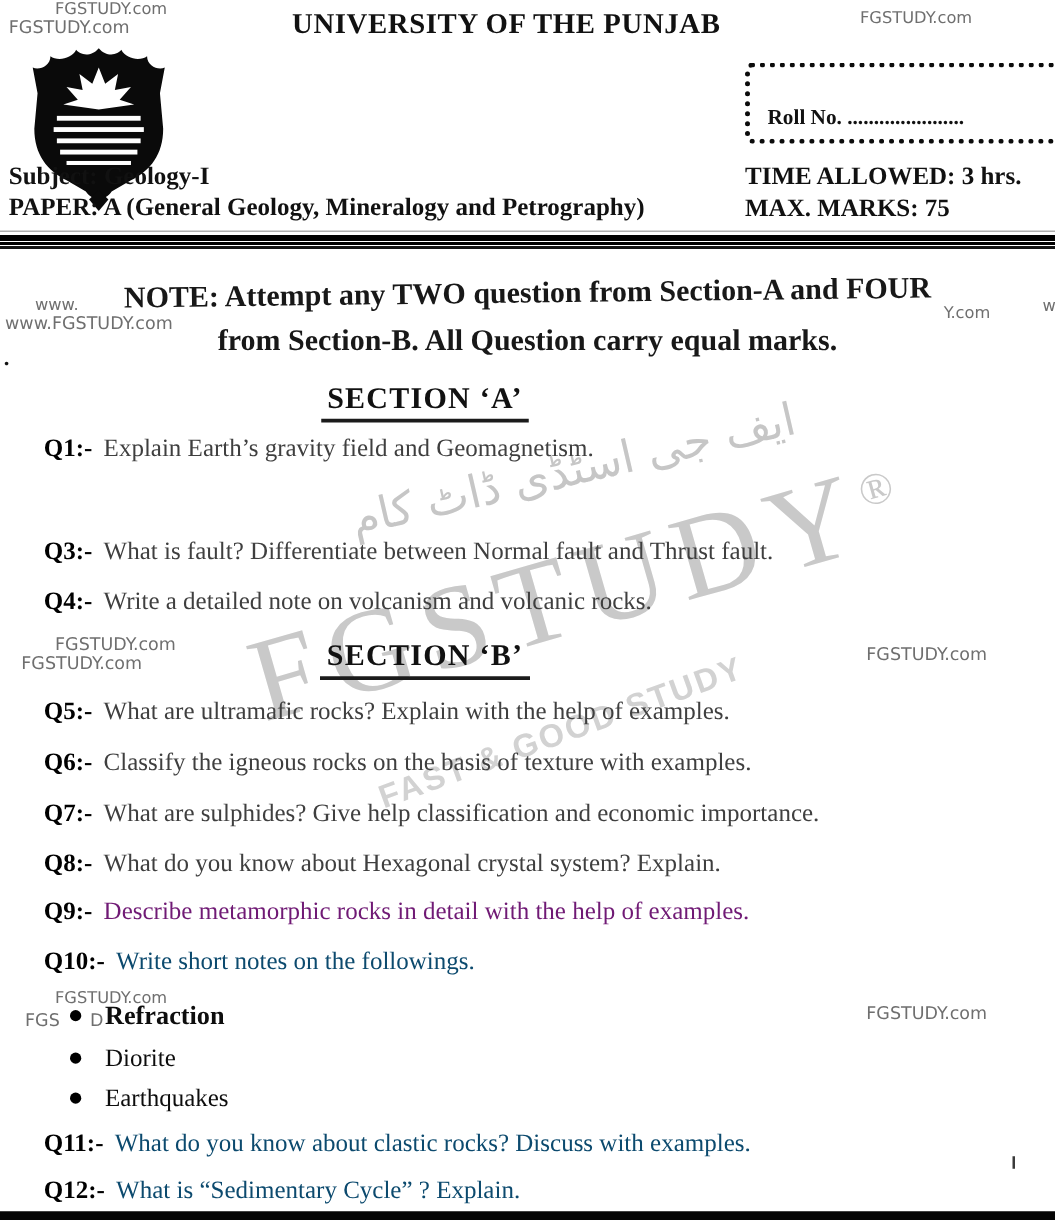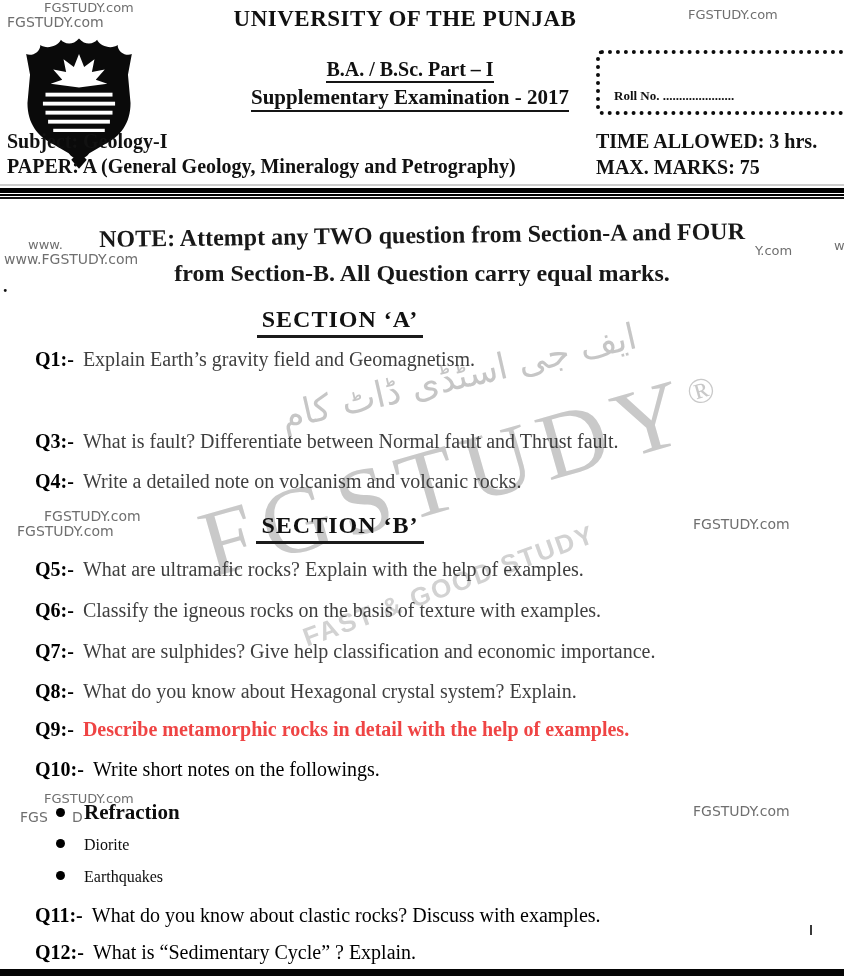--- a/index.html
+++ b/index.html
@@ -23,40 +23,40 @@
   .title{position:absolute;left:170px;top:6px;width:470px;text-align:center;
          font-size:23px;font-weight:bold;letter-spacing:0.5px;z-index:2;}
   .logo{position:absolute;left:14px;top:36px;z-index:2;}
   .center-line{position:absolute;left:200px;width:420px;text-align:center;z-index:2;}
   .u2{border-bottom:2px solid #151515;padding-bottom:1px;}
   .program{top:58px;font-size:20px;font-weight:bold;}
   .exam{top:85px;font-size:21px;font-weight:bold;}
   .rollbox{position:absolute;left:596px;top:50px;width:232px;height:50px;
            border:4px dotted #0c0c0c;border-radius:6px;z-index:2;
            display:flex;align-items:flex-end;padding:0 0 7px 14px;box-sizing:content-box;}
-  .rollbox span{font-size:13px;font-weight:bold;}
+  .rollbox span{font-size:17px;font-weight:bold;}
   .hmeta{position:absolute;font-size:20px;font-weight:bold;z-index:2;white-space:nowrap;}
   .divider{position:absolute;left:0;top:184px;width:844px;height:16px;z-index:2;
      background:linear-gradient(to bottom,
        #ffffff 0px,#9a9a9a 1px,#ffffff 2px,#ffffff 4px,
        #000000 4px,#000000 9px,#ffffff 9px,#ffffff 10px,
        #000000 10px,#000000 12px,#ffffff 12px,#ffffff 13px,
        #141414 13px,#141414 15px,#ffffff 15px);}
   
   .note-line{position:absolute;left:0;width:844px;text-align:center;
              font-size:24px;font-weight:bold;color:#181818;z-index:2;white-space:nowrap;}
   .sec-title{position:absolute;left:0;width:680px;text-align:center;z-index:2;}
   .sec-title span{display:inline-block;font-size:24px;font-weight:bold;letter-spacing:1px;
                   border-bottom:3px solid #1b1b1b;padding:0 5px 2px;}
   .q{position:absolute;left:35px;font-size:20px;white-space:nowrap;z-index:2;}
   .q .lbl{font-weight:bold;color:#000;margin-right:9px;}
   .q .txt{color:#3f3f3f;}
-  .q.dark .txt{color:#000000;}
-  .q.bold .txt{font-weight:bold;color:#ef4444;margin-top:40px;}
-  .bullet-item{position:absolute;left:56px;font-size:16px;color:#0d0d0d;z-index:2;white-space:nowrap;}
+  .q.dark .txt{color:#0c4a6e;}
+  .q.bold .txt{font-weight:normal;color:#701a75;margin-top:40px;}
+  .bullet-item{position:absolute;left:56px;font-size:20px;color:#0d0d0d;z-index:2;white-space:nowrap;}
   .dot{display:inline-block;width:9px;height:9px;background:#000;border-radius:50%;
        margin-right:19px;vertical-align:2px;}
   .bottombar{position:absolute;left:0;top:969px;width:844px;height:7px;background:#050505;z-index:2;}
   .stray-period{position:absolute;left:3px;top:276px;font-size:18px;font-weight:bold;z-index:2;}
   .stray-tick{position:absolute;left:810px;top:925px;width:2px;height:10px;background:#3a3a3a;z-index:2;}
 </style>
 </head>
 <body>
 
 <div class="page">
@@ -77,22 +77,20 @@
       <path d="M50 14 L54 24 L62 18 L60 28 L70 26 L63 34 L72 37 L50 40 L28 37 L37 34 L30 26 L40 28 L38 18 L46 24 Z" fill="#ffffff"></path>
       <rect x="24" y="44" width="52" height="3" fill="#ffffff"></rect>
       <rect x="22" y="51" width="56" height="3" fill="#ffffff"></rect>
       <rect x="24" y="58" width="52" height="3" fill="#ffffff"></rect>
       <rect x="26" y="65" width="48" height="3" fill="#ffffff"></rect>
       <rect x="30" y="72" width="40" height="2.5" fill="#ffffff"></rect>
       <path d="M50 90 L56 96 L50 103 L44 96 Z" fill="#0a0a0a"></path>
     </svg>
   </div>
 
-  <div class="center-line program"><span class="u2">B.A. / B.Sc. Part – I</span></div>
-  <div class="center-line exam"><span class="u2">Supplementary Examination - 2017</span></div>
 
   <div class="rollbox">
     <span>Roll No. ......................</span>
   </div>
 
   <div class="hmeta" style="left:7px;top:130px">Subject: Geology-I</div>
   <div class="hmeta" style="left:7px;top:155px">PAPER: A (General Geology, Mineralogy and Petrography)</div>
   <div class="hmeta" style="left:596px;top:130px">TIME ALLOWED: 3 hrs.</div>
   <div class="hmeta" style="left:596px;top:156px">MAX. MARKS: 75</div>
 

